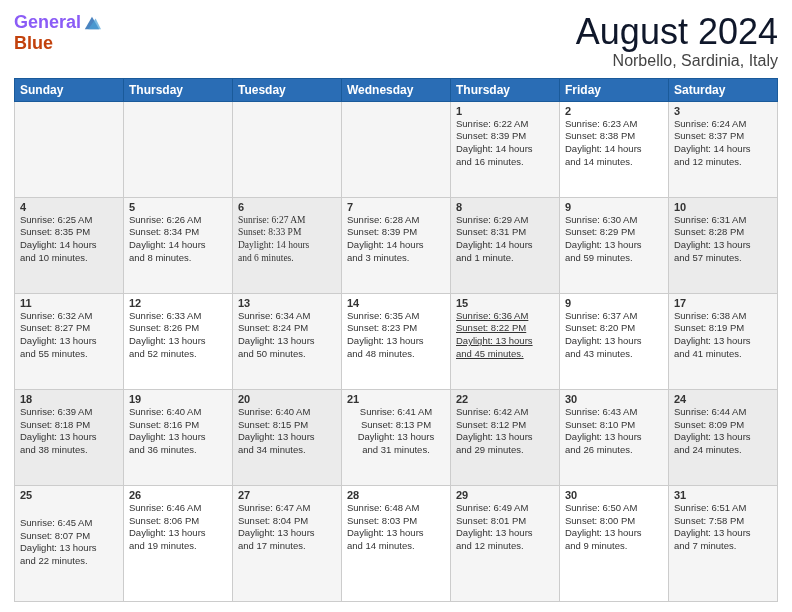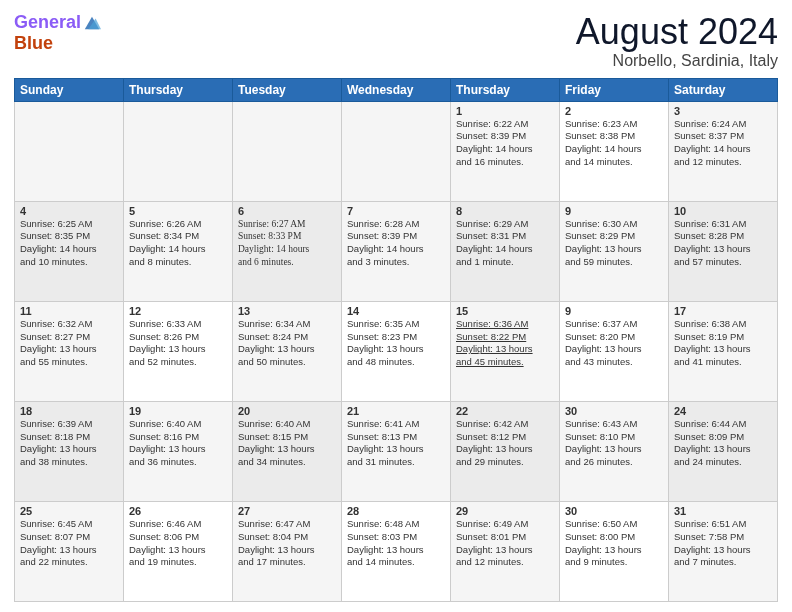--- a/index.html
+++ b/index.html
@@ -297,21 +297,21 @@
           </td>
           <td>
             <span class="day-num">20</span>
             <div class="day-info" style="white-space: pre-line;">Sunrise: 6:40 AM
 Sunset: 8:15 PM
 Daylight: 13 hours
 and 34 minutes.</div>
           </td>
           <td>
             <span class="day-num">21</span>
-            <div class="day-info" style="white-space: pre-line;">Sunrise: 6:41 AM
+            <div class="day-info" style="white-space: pre-line; text-align: center;">Sunrise: 6:41 AM
 Sunset: 8:13 PM
 Daylight: 13 hours
 and 31 minutes.</div>
           </td>
           <td>
             <span class="day-num">22</span>
             <div class="day-info" style="white-space: pre-line;">Sunrise: 6:42 AM
 Sunset: 8:12 PM
 Daylight: 13 hours
 and 29 minutes.</div>
@@ -327,21 +327,21 @@
             <span class="day-num">24</span>
             <div class="day-info" style="white-space: pre-line;">Sunrise: 6:44 AM
 Sunset: 8:09 PM
 Daylight: 13 hours
 and 24 minutes.</div>
           </td>
         </tr>
         <tr>
           <td>
             <span class="day-num">25</span>
-            <div class="day-info" style="white-space: pre-line;">Sunrise: 6:45 AM
+            <div class="day-info" style="white-space: pre-line; margin-top: 16px;">Sunrise: 6:45 AM
 Sunset: 8:07 PM
 Daylight: 13 hours
 and 22 minutes.</div>
           </td>
           <td>
             <span class="day-num">26</span>
             <div class="day-info" style="white-space: pre-line;">Sunrise: 6:46 AM
 Sunset: 8:06 PM
 Daylight: 13 hours
 and 19 minutes.</div>

